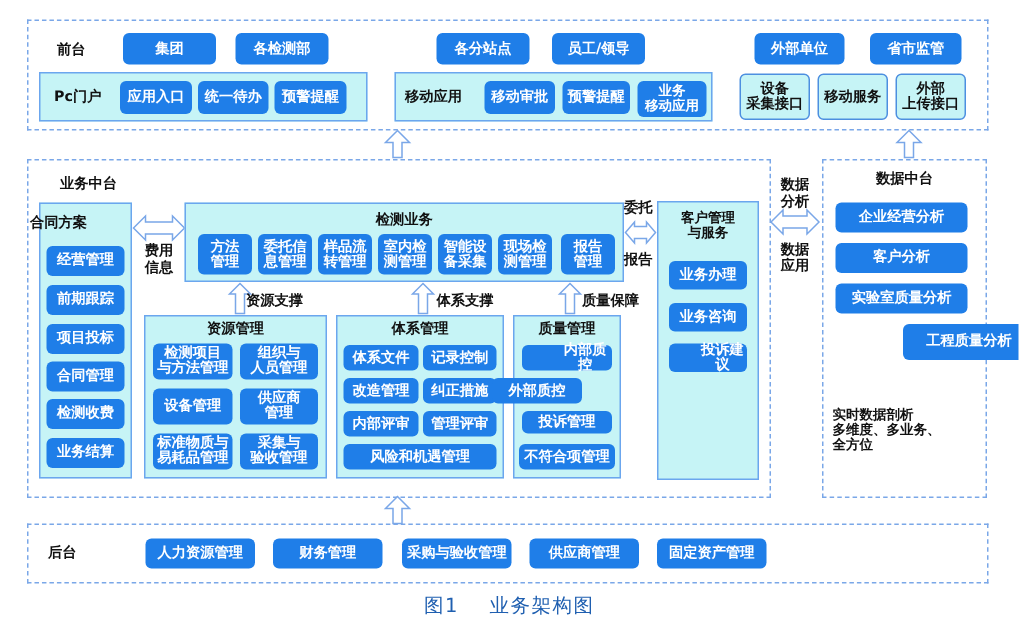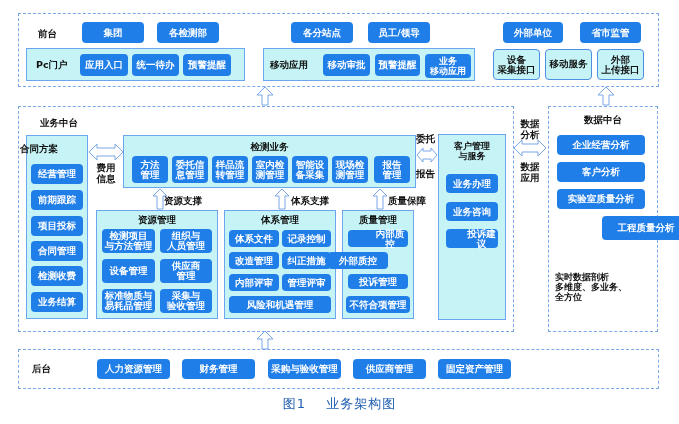--- a/index.html
+++ b/index.html
@@ -47,21 +47,21 @@
 
 <div class="panel" style="left:263px;top:48px;width:212px;height:33px;"></div>
 <div class="lbl" style="left:270px;top:59px;">移动应用</div>
 <div class="btn" style="left:323px;top:54px;width:47px;height:22px;">移动审批</div>
 <div class="btn" style="left:375px;top:54px;width:45px;height:22px;">预警提醒</div>
 <div class="btn" style="left:425px;top:54px;width:46px;height:24px;font-size:9px;">业务
 移动应用</div>
 
 <div class="lbtn" style="left:493px;top:49px;width:47px;height:31px;">设备
 采集接口</div>
-<div class="lbtn" style="left:545px;top:49px;width:47px;height:31px;font-family:Liberation Mono, monospace;">移动服务</div>
+<div class="lbtn" style="left:545px;top:49px;width:47px;height:31px;">移动服务</div>
 <div class="lbtn" style="left:597px;top:49px;width:47px;height:31px;">外部
 上传接口</div>
 
 <svg class="arrow" style="left:256px;top:86px;" width="18" height="20" viewBox="0 0 18 20">
   <path d="M9 1 L17 9 L12 9 L12 19 L6 19 L6 9 L1 9 Z" fill="#fff" stroke="#7aa7e8" stroke-width="1"></path>
 </svg>
 <svg class="arrow" style="left:597px;top:86px;" width="18" height="20" viewBox="0 0 18 20">
   <path d="M9 1 L17 9 L12 9 L12 19 L6 19 L6 9 L1 9 Z" fill="#fff" stroke="#7aa7e8" stroke-width="1"></path>
 </svg>
 

